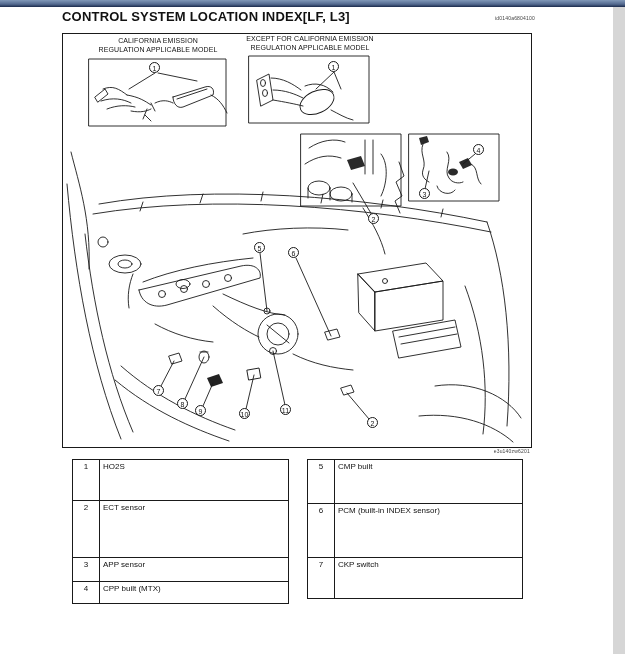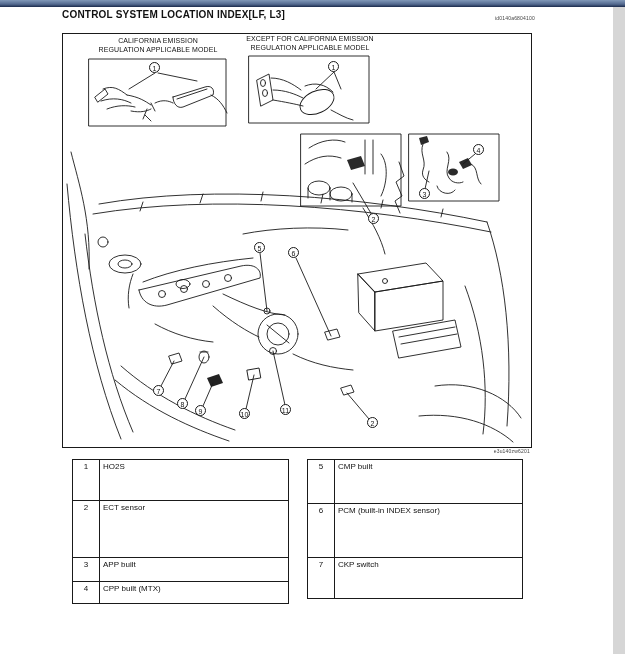--- a/index.html
+++ b/index.html
@@ -12,21 +12,21 @@
   .topbar{
     position:absolute;left:0;top:0;width:625px;height:7px;
     background:linear-gradient(#8299b9,#53698f 60%,#1b2a4c);
   }
   .right-edge{
     position:absolute;top:7px;left:613px;width:12px;height:647px;
     background:#d6d6d6;
   }
   .page-title{
     position:absolute;left:62px;top:9px;
-    font-size:10px;font-weight:bold;letter-spacing:.2px;white-space:nowrap;
+    font-size:13px;font-weight:bold;letter-spacing:.2px;white-space:nowrap;
   }
   .code{position:absolute;font-size:5px;color:#444;letter-spacing:.2px;}
   .code-top{left:430px;top:15px;width:105px;text-align:right;}
   .code-bottom{left:400px;top:448px;width:130px;text-align:right;}
   .figure{
     position:absolute;left:62px;top:33px;width:468px;height:413px;
     border:1px solid #1a1a1a;background:#fff;
   }
   .figure svg{position:absolute;left:0;top:0;}
   .caption{
@@ -215,21 +215,21 @@
       <tr class="rL1">
     <td class="num">1</td>
     <td class="lbl">HO2S</td>
   </tr>
   <tr class="rL2">
     <td class="num">2</td>
     <td class="lbl">ECT sensor</td>
   </tr>
   <tr class="rL3">
     <td class="num">3</td>
-    <td class="lbl">APP built</td>
+    <td class="lbl">APP sensor</td>
   </tr>
   <tr class="rL4">
     <td class="num">4</td>
     <td class="lbl">CPP built (MTX)</td>
   </tr>
 </tbody>
   </table>
 
 <table class="idx t-right">
   <tbody>

